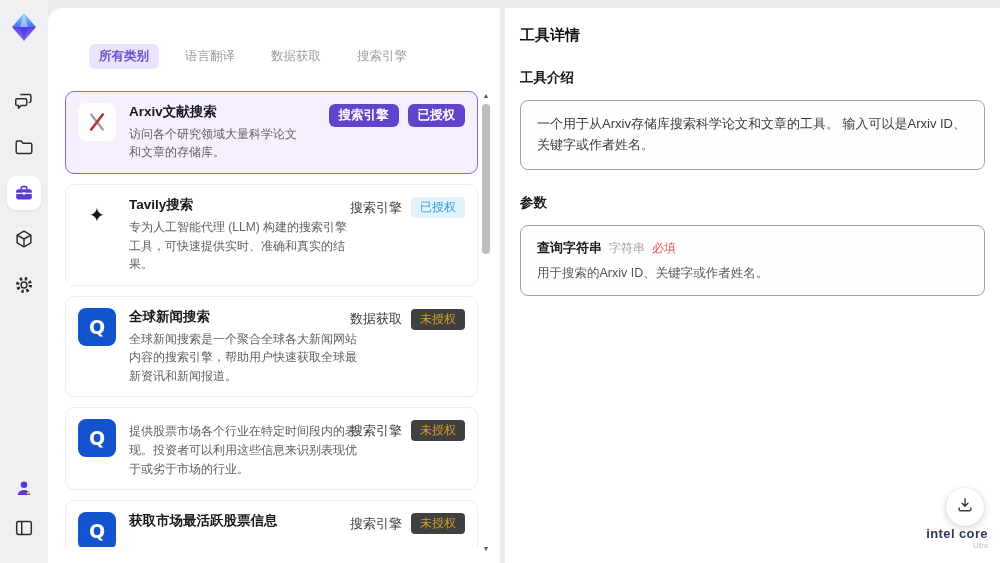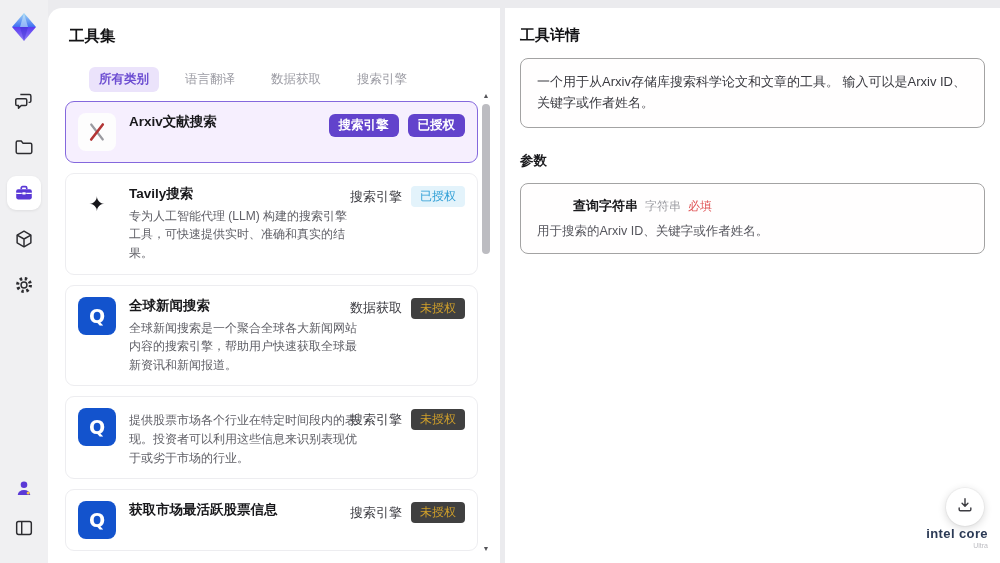--- a/index.html
+++ b/index.html
@@ -20,21 +20,21 @@
   
   .main{position:absolute;left:48px;top:8px;right:0;bottom:0;background:#ffffff;
     border-top-left-radius:14px;display:flex;overflow:hidden;}
 
   
   .list-panel{width:452px;position:relative;padding:16px 0 0 17px;}
   .panel-title{font-size:15.5px;font-weight:bold;color:#141416;margin:2px 0 0 4px;}
   .tabs{display:flex;gap:16px;margin:20px 0 0 4px;align-items:center;padding-left:20px;}
   .tab{font-size:12.5px;color:#9b9ba3;padding:4px 10px;border-radius:6px;cursor:pointer;white-space:nowrap;}
   .tab.active{background:#ebe3fb;color:#6d4ed2;font-weight:bold;}
-  .cards{margin-top:9px;width:413px;height:456px;overflow:hidden;}
+  .cards{margin-top:22px;width:413px;height:456px;overflow:hidden;}
   .card{position:relative;background:#ffffff;border:1px solid #ededf0;border-radius:9px;
     padding:11px 12px 11px 12px;margin-bottom:10px;display:flex;gap:13px;cursor:pointer;}
   .card.selected{background:#f6effe;border:1.5px solid #8468dd;}
   .tool-icon{width:38px;height:38px;border-radius:8px;flex:none;display:flex;
     align-items:center;justify-content:center;background:#ffffff;overflow:hidden;}
   .card.selected .tool-icon{background:#ffffff;}
   .ic{display:none;align-items:center;justify-content:center;width:100%;height:100%;}
   .icon-arxiv .ic-arxiv{display:flex;background:#fdfdfd;}
   .icon-tavily .ic-tavily{display:flex;background:#ffffff;font-size:20px;color:#16161a;}
   .icon-bocha .ic-bocha{display:flex;background:#1353cd;color:#ffffff;font-weight:bold;
@@ -64,21 +64,21 @@
   .divider{width:5px;background:#ebebee;}
 
   
   .details-panel{flex:1;padding:16px 15px 0 15px;}
   .details-title{font-size:15px;font-weight:bold;color:#141416;margin-top:2px;}
   .section-heading{font-size:13.5px;font-weight:bold;color:#1a1a1d;margin-top:24px;}
   .intro-box,.param-box{border:1px solid #a3a3a3;border-radius:8px;background:#fffefe;
     margin-top:13px;padding:13px 16px;}
   .intro-text{font-size:13px;color:#3a3a40;line-height:1.6;}
   .param-item .param-head{display:flex;align-items:baseline;gap:7px;}
-  .param-name{font-size:13px;font-weight:bold;color:#1a1a1d;margin-left:36px;}
+  .param-name{font-size:13px;font-weight:bold;color:#1a1a1d;}
   .param-type{font-size:12px;color:#9a9aa0;}
   .param-required{font-size:12px;color:#e05658;}
   .param-desc{font-size:12.5px;color:#55555c;margin-top:7px;line-height:1.5;}
 
   
   .download-fab{position:absolute;right:16px;bottom:37px;width:38px;height:38px;border-radius:50%;
     background:#ffffff;box-shadow:0 2px 8px rgba(0,0,0,.16),0 0 0 1px rgba(0,0,0,.03);
     display:flex;align-items:center;justify-content:center;cursor:pointer;}
   .brand{position:absolute;right:12px;bottom:14px;text-align:right;}
   .brand-main{font-size:13px;color:#2b3a55;letter-spacing:.4px;font-weight:700;}
@@ -168,21 +168,20 @@
           <path d="M9.5 5v14"></path>
         </svg>
       </span>
     </div>
   </div>
 </div>
 
 <div class="main">
 
   <div class="list-panel">
-    <div class="panel-title">工具集</div>
 
     <div class="tabs">
 
         <span class="tab active">所有类别</span>
 
         <span class="tab">语言翻译</span>
 
         <span class="tab">数据获取</span>
 
         <span class="tab">搜索引擎</span>
@@ -195,20 +194,21 @@
             <span class="ic ic-arxiv">
               <svg width="24" height="24" viewBox="0 0 24 24" fill="none" stroke-linecap="round">
                 <path d="M6.2 4.5 17.8 19.5" stroke="#9a9aa0" stroke-width="2.2"></path>
                 <path d="M17.8 4.5 6.2 19.5" stroke="#b23535" stroke-width="2.6"></path>
               </svg>
             </span>
 
           </div>
           <div class="card-body">
             <div class="tool-name">Arxiv文献搜索</div>
+            <div class="tool-desc">访问各个研究领域大量科学论文和文章的存储库。</div>
           </div>
           <div class="badges">
             <span class="cat-label">搜索引擎</span>
             <span class="auth-pill">已授权</span>
           </div>
         </div>
 
         <div class="card icon-tavily auth-yes">
           <div class="tool-icon">
 
@@ -279,20 +279,21 @@
       <div class="sb-thumb"></div>
       <div class="sb-arrow down">▼</div>
     </div>
   </div>
 
   <div class="divider"></div>
 
   <div class="details-panel">
     <div class="details-title">工具详情</div>
 
+    <div class="section-heading">工具介绍</div>
     <div class="intro-box">
       <div class="intro-text">一个用于从Arxiv存储库搜索科学论文和文章的工具。 输入可以是Arxiv ID、关键字或作者姓名。</div>
     </div>
 
     <div class="section-heading">参数</div>
     <div class="param-box">
 
         <div class="param-item">
           <div class="param-head">
             <span class="param-name">查询字符串</span>

